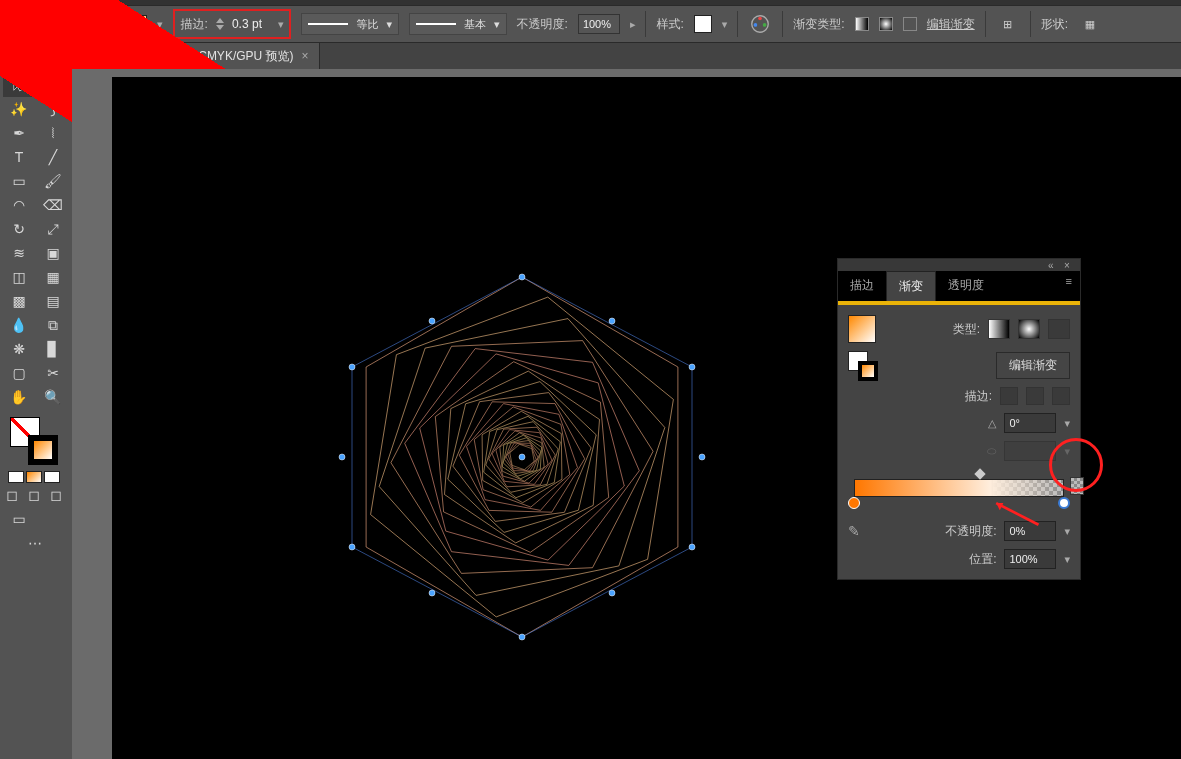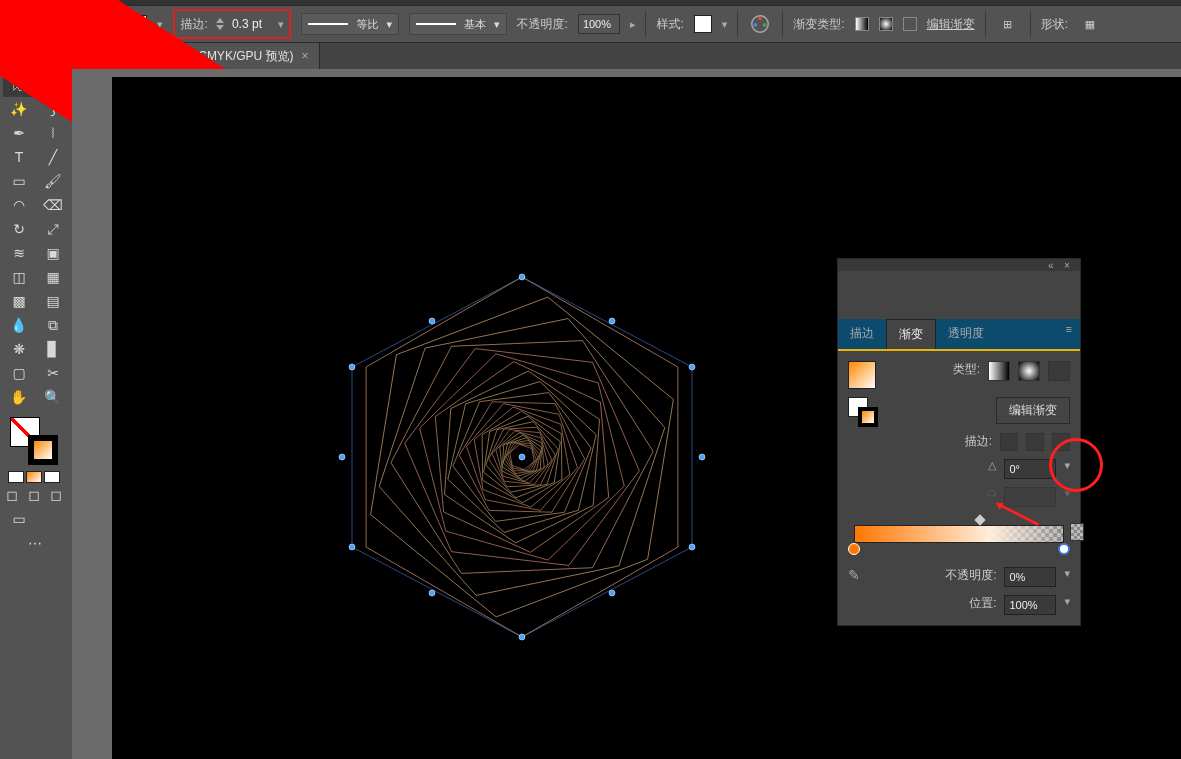--- a/index.html
+++ b/index.html
@@ -43,26 +43,26 @@
 .fs-stroke-inner { position: absolute; inset: 0; background: linear-gradient(135deg, #ff8800, #fff); }
 .mini-row { display: flex; gap: 2px; width: 64px; justify-content: center; margin-top: 2px; }
 .mini-swatch { width: 16px; height: 12px; border: 1px solid #222; }
 
 .canvas-area { flex: 1; background: #6b6b6b; position: relative; }
 .artboard { position: absolute; left: 40px; top: 8px; right: 0; bottom: 0; background: #000; }
 
 .float-panel { position: absolute; right: 100px; top: 258px; width: 244px; background: #444; border: 1px solid #2a2a2a; box-shadow: 0 4px 10px rgba(0,0,0,0.5); }
 .fp-header { height: 12px; background: #383838; display: flex; justify-content: flex-end; align-items: center; gap: 6px; padding-right: 6px; }
 .fp-icon { width: 10px; height: 10px; color: #aaa; font-size: 10px; cursor: pointer; }
-.fp-tabs { display: flex; background: #0c4a6e; border-bottom: 2px solid #eab308; margin-top: 48px; }
+.fp-tabs { display: flex; background: #000000; border-bottom: 4px solid #eab308; }
 .fp-tab { padding: 6px 12px; font-size: 12px; color: #aaa; cursor: pointer; }
 .fp-tab.active { background: #444; color: #eee; border: 1px solid #222; border-bottom: none; }
 .fp-menu { margin-left: auto; padding: 4px 8px; color: #aaa; }
 .fp-body { padding: 10px; display: flex; flex-direction: column; gap: 8px; }
-.fp-row { display: flex; align-items: flex-start; gap: 8px; }
+.fp-row { display: flex; align-items: center; gap: 8px; }
 .grad-preview { width: 28px; height: 28px; background: linear-gradient(135deg, #ff8800, #fff); border: 1px solid #222; }
 .fp-label { color: #ccc; font-size: 12px; min-width: 36px; text-align: right; }
 .grad-type-btn { width: 22px; height: 20px; border: 1px solid #333; background: #3a3a3a; }
 .grad-type-btn.lin { background: linear-gradient(90deg, #fff, #000); }
 .grad-type-btn.rad { background: radial-gradient(circle, #fff, #000); }
 .edit-grad-btn { background: #454545; border: 1px solid #2a2a2a; color: #ddd; padding: 4px 12px; font-size: 12px; cursor: pointer; }
 .small-input { background: #3a3a3a; border: 1px solid #222; color: #eee; height: 20px; width: 52px; padding: 0 4px; font-size: 11px; }
 .align-btn { width: 18px; height: 18px; border: 1px solid #333; background: #3a3a3a; }
 
 .grad-slider-wrap { position: relative; padding: 10px 6px 16px 6px; }

